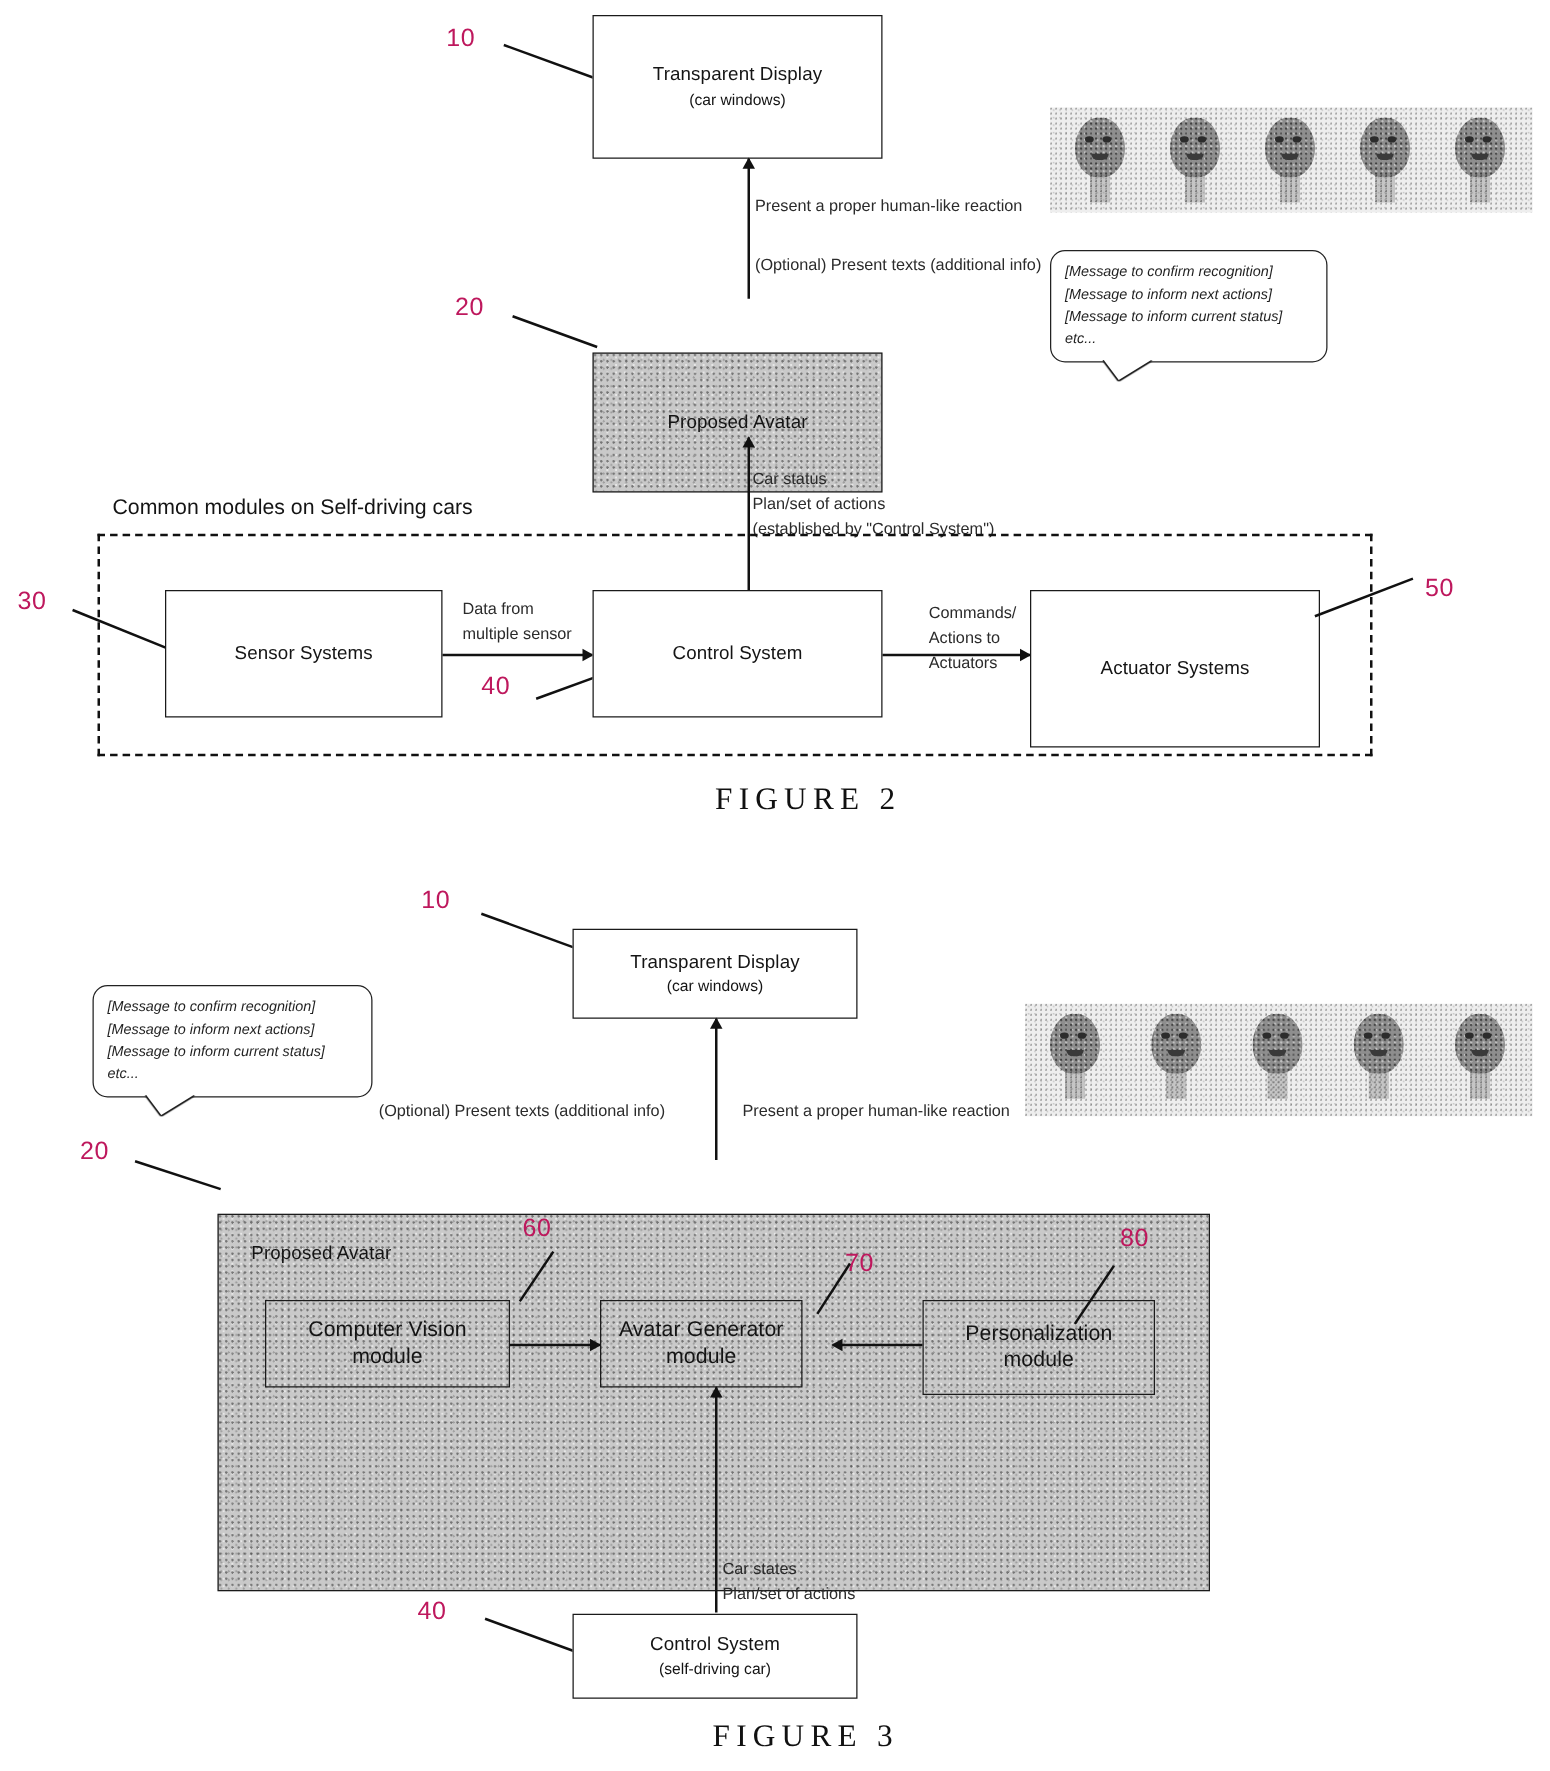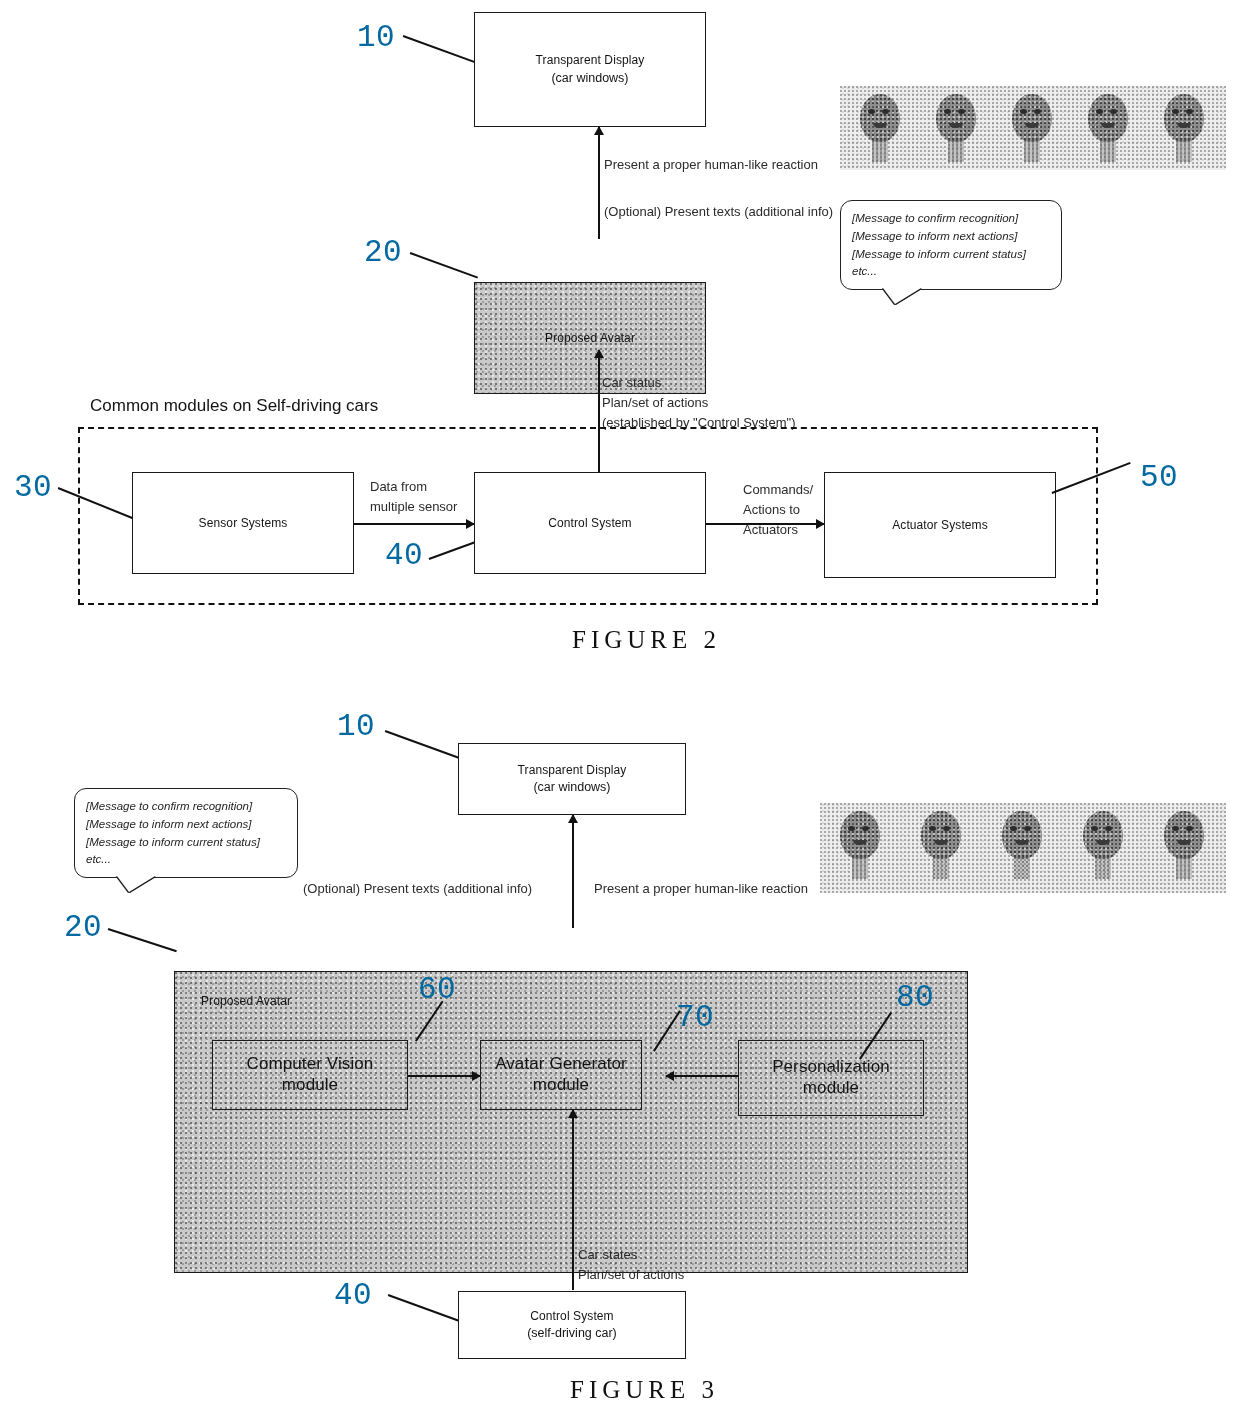--- a/index.html
+++ b/index.html
@@ -26,21 +26,21 @@
     border: 1.5px solid #1a1a1a;
     background: #ffffff;
     display: flex;
     flex-direction: column;
     align-items: center;
     justify-content: center;
     text-align: center;
     line-height: 1.22;
   }
   .box .ttl {
-    font-size: 12px;
+    font-size: 15px;
     letter-spacing: 0.1px;
     color: #141414;
   }
   .box .sub {
     font-size: 12.5px;
     margin-top: 3px;
     color: #141414;
   }
 
   .shaded {
@@ -49,23 +49,23 @@
       radial-gradient(circle at 1px 1px, rgba(0,0,0,0.42) 0.8px, transparent 1.1px),
       radial-gradient(circle at 4px 3px, rgba(255,255,255,0.55) 0.8px, transparent 1.1px),
       radial-gradient(circle at 2px 5px, rgba(0,0,0,0.22) 0.7px, transparent 1px);
     background-size: 5px 5px, 7px 6px, 6px 7px;
     margin-top: 44px;
   }
 
   
   .num {
     position: absolute;
-    font-size: 31px;
-    color: #0369a1;
-    font-family: Liberation Mono, monospace;
+    font-size: 20px;
+    color: #be185d;
+    font-family: Liberation Sans, sans-serif;
     letter-spacing: 0.5px;
   }
 
   
   .leader {
     position: absolute;
     background: #111;
     transform-origin: 0 50%;
     height: 2.4px;
   }
@@ -339,21 +339,21 @@
     <div class="harrow right" style="left:706px; top:523px; width:118px;">
       <div class="shaft" style="width:118px;"></div>
       <div class="head"></div>
     </div>
     <div class="anno" style="left:715px; top:480px;margin-left:28px;">
       <div>Commands/</div>
       <div>Actions to</div>
       <div>Actuators</div>
     </div>
 
-    <div class="box" style="left:824px; top:472px; width:232px; height:106px;">
+    <div class="box" style="left:824px; top:472px; width:232px; height:126px;">
       <div class="ttl">Actuator Systems</div>
     </div>
 
     <div class="num" style="left:1140px; top:460px;">50</div>
     <div class="leader" style="left:1052px; top:492px; width:84px; transform:rotate(-21deg);"></div>
 
     <div class="figcap" style="left:572px; top:626px;">FIGURE 2</div>
   </div>
 
   <div>

